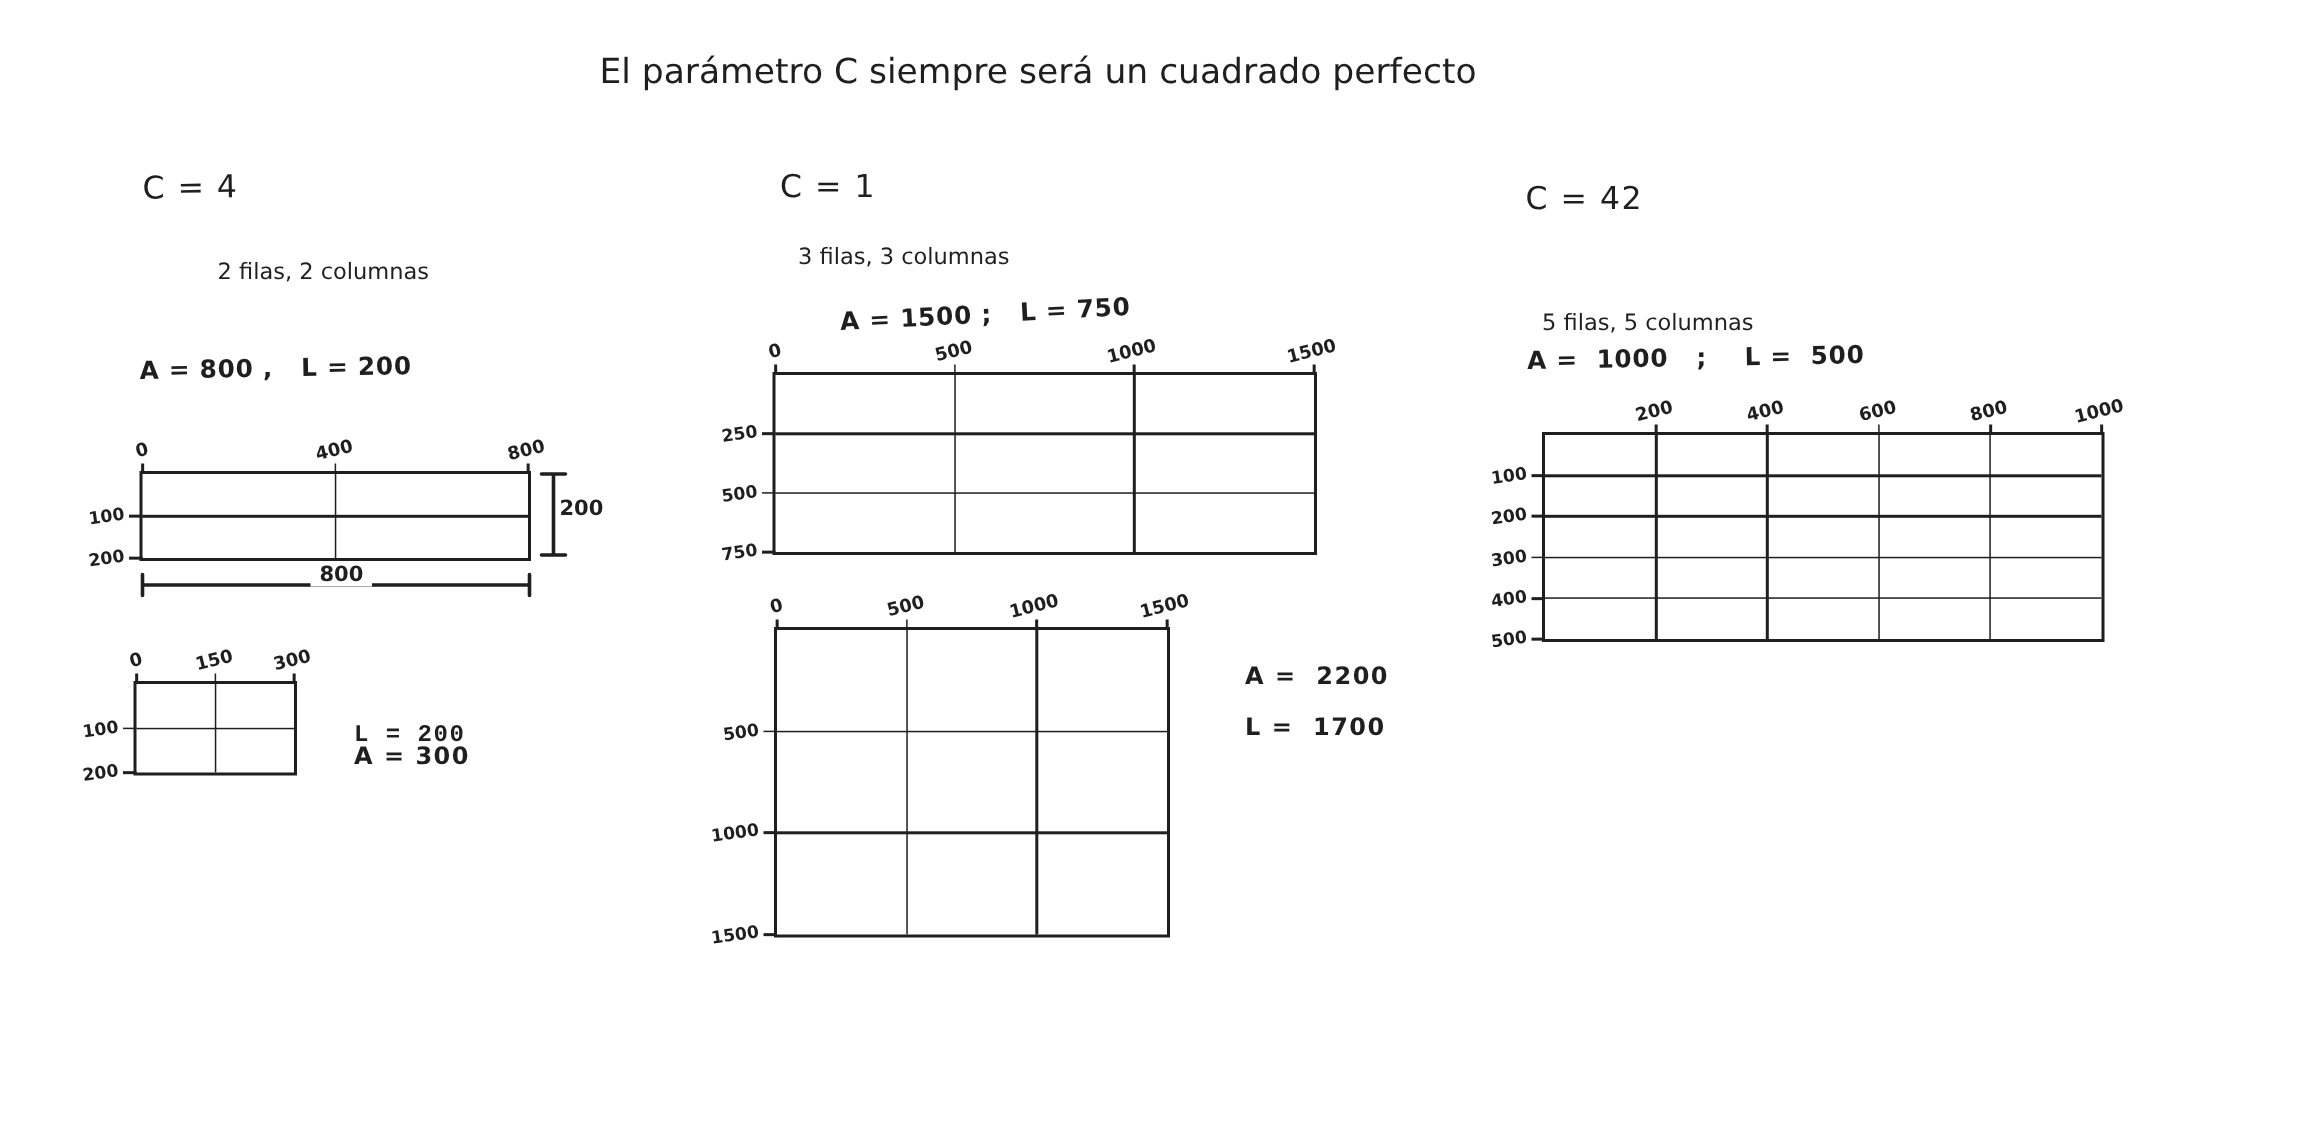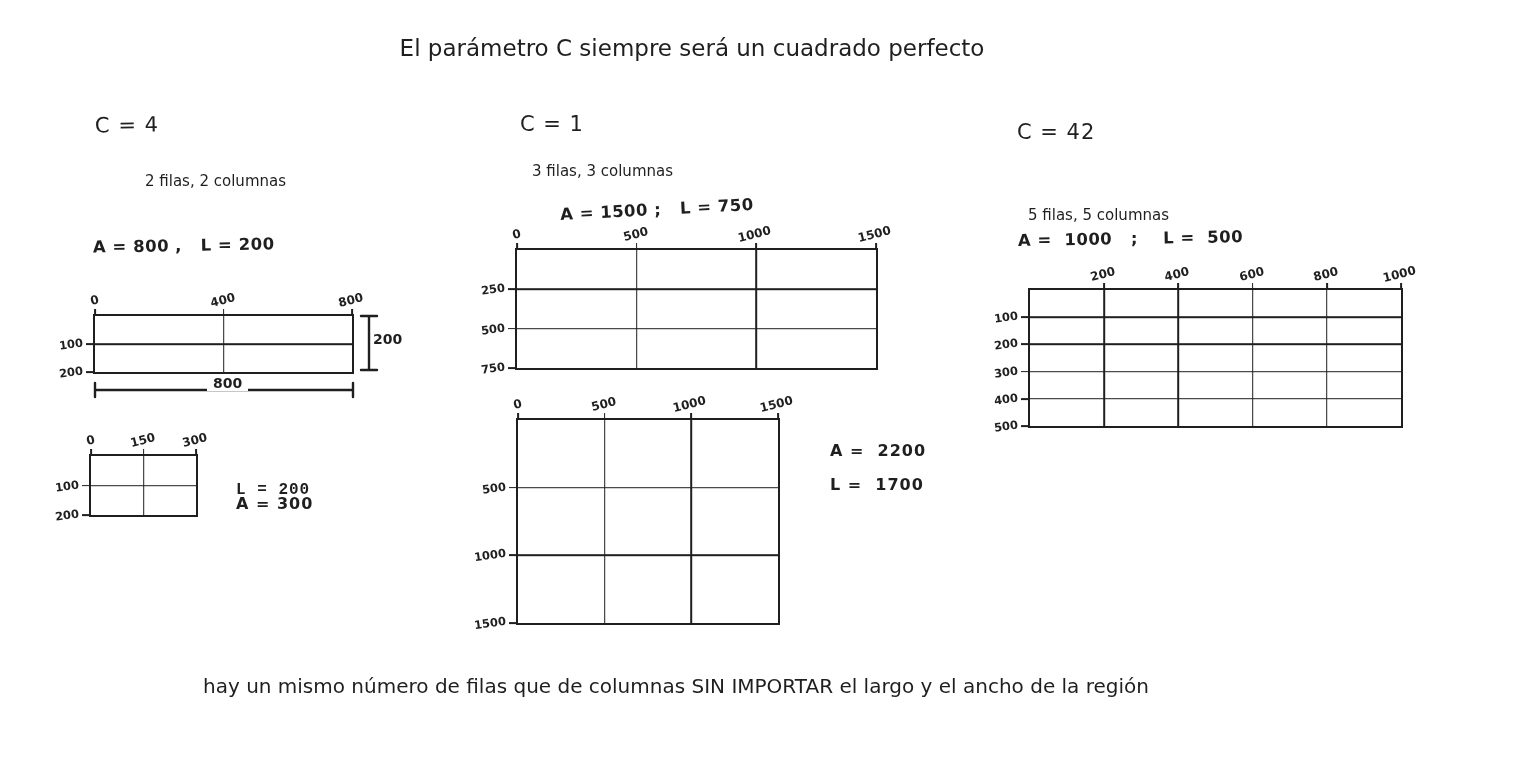--- a/index.html
+++ b/index.html
@@ -172,15 +172,14 @@
       <div class="ltick" style="top: 40%;"></div>
       <div class="llab" style="top: 40%;">200</div>
       <div class="ltick" style="top: 60%;"></div>
       <div class="llab" style="top: 60%;">300</div>
       <div class="ltick" style="top: 80%;"></div>
       <div class="llab" style="top: 80%;">400</div>
       <div class="ltick" style="top: 100%;"></div>
       <div class="llab" style="top: 100%;">500</div>
     </div>
 
-  <div class="hand footer-line" style="left:203px; top:675px;">hay un mismo número de filas que de columnas SIN IMPORTAR el largo y el ancho de la región</div>
 
 </div>
 
 </body></html>

